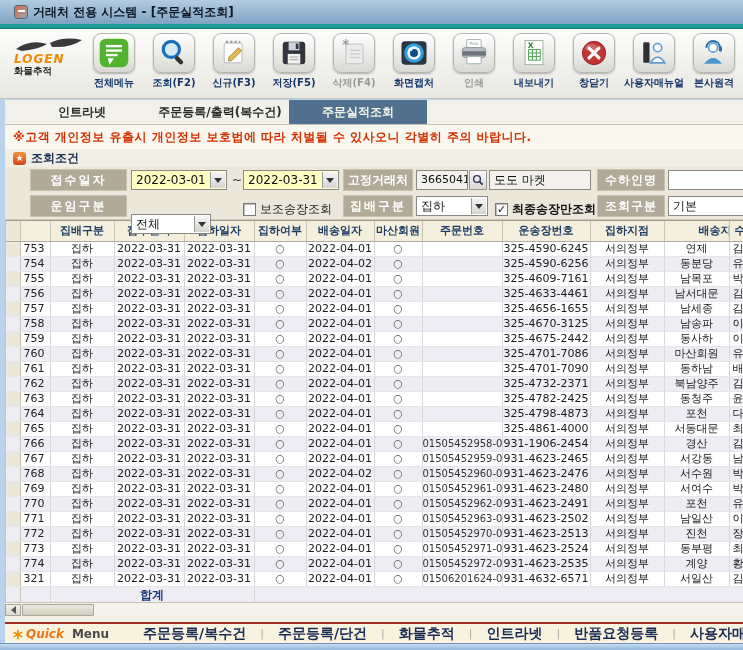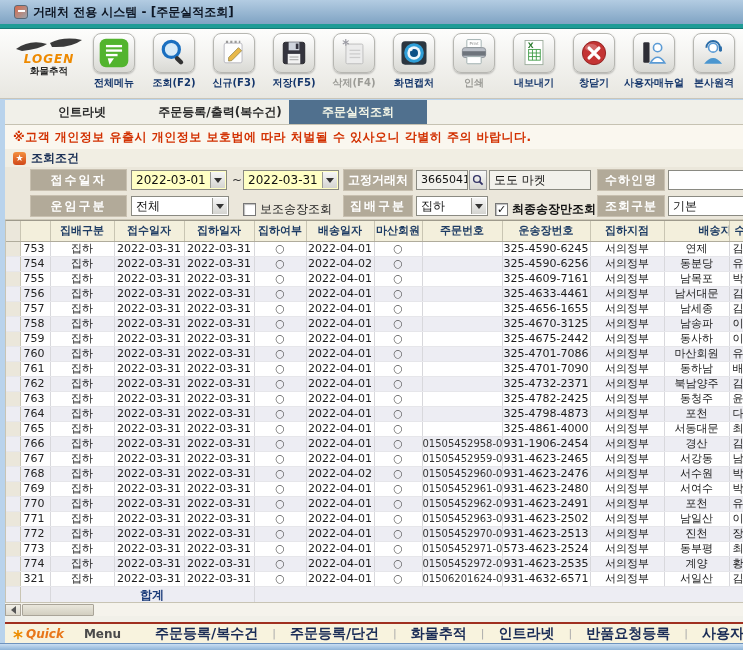--- a/index.html
+++ b/index.html
@@ -9,21 +9,21 @@
   
   .titlebar { height:24px; background:linear-gradient(#B3CCE2,#7FA3C3); display:flex; align-items:center; padding-left:14px; }
   .appicon { width:14px; height:14px; border-radius:3px; background:linear-gradient(135deg,#d86a4a,#9aa4ad); border:1px solid #5a6a78; margin-right:5px; position:relative; }
   .appicon::after{content:"";position:absolute;left:3px;top:4px;width:7px;height:2px;background:#fff;}
   .titletext { font-size:12px; font-weight:bold; color:#0d1624; }
 
   .tealbar { height:5px; background:#1E9C96; border-bottom:1px solid #157a75; }
 
   
   .toolbar { height:70px; background:linear-gradient(#FDFDFC,#E8E7E1); border-bottom:1px solid #C9C5B9; display:flex; align-items:flex-start; padding:4px 0 0 14px; overflow:hidden; }
-  .logo { width:86px; text-align:center; padding-top:4px; }
+  .logo { width:86px; text-align:left; padding-top:4px; }
   .logo svg { display:block; margin:0 auto; }
   .logo-brand { font-size:12px; font-weight:bold; font-style:italic; color:#EE8A00; letter-spacing:1px; line-height:12px; }
   .logo-sub { font-size:9.5px; font-weight:bold; color:#2a2a2a; }
   .tb-spacer { width:20px; }
   .tbtn { width:60px; text-align:center; cursor:pointer; flex:0 0 auto; }
   .tbtn-icon { width:42px; height:40px; margin:0 auto; border-radius:8px; background:linear-gradient(#ffffff,#d9d9d4); border:1px solid #b7b7b2; box-shadow:0 1px 2px rgba(0,0,0,.28); display:flex; align-items:center; justify-content:center; }
   .tbtn-icon svg { width:34px; height:34px; }
   .tbtn-label { margin-top:3px; font-size:10px; font-weight:bold; color:#15366B; white-space:nowrap; }
   .tbtn.disabled .tbtn-label { color:#9b9b96; }
 
@@ -80,21 +80,21 @@
 
   
   .hscroll { height:14px; background:#F5F3EC; border-top:1px solid #C8C4B4; position:relative; }
   .hs-btn { position:absolute; left:0; top:1px; width:16px; height:12px; background:linear-gradient(#f2f0e8,#dcd8cc); border:1px solid #a9a498; display:flex; align-items:center; justify-content:center; }
   .hs-btn::after { content:""; width:0; height:0; border:4px solid transparent; border-right:5px solid #555; margin-left:-4px; }
   .hs-thumb { position:absolute; left:17px; top:1px; width:72px; height:12px; background:linear-gradient(#EAE7DC,#D2CEC0); border:1px solid #a9a498; border-radius:1px; }
 
   
   .quickbar { margin-top:auto; height:21px; background:#F8F3DE; border-top:2px solid #A03020; display:flex; align-items:center; padding-left:8px; }
   .q-ast { font-size:19px; font-weight:bold; color:#ED8D00; line-height:10px; margin-right:3px; margin-top:6px; }
-  .q-quick { font-size:12px; font-weight:bold; font-style:italic; color:#E8761A; margin-right:20px; }
+  .q-quick { font-size:12px; font-weight:bold; font-style:italic; color:#E8761A; margin-right:8px; }
   .q-menu { font-size:12px; font-weight:bold; color:#4a4a4a; }
   .q-items { display:flex; align-items:center; margin-left:34px; }
   .q-item { font-size:14px; font-weight:bold; color:#1A2C56; cursor:pointer; white-space:nowrap; }
   .q-sep { color:#aaa; font-size:11px; margin:0 14px; }
   .q-status { margin-left:auto; padding-right:6px; font-size:11.5px; color:#333; white-space:nowrap; }
 
   .bottomstrip { position:absolute; left:0; bottom:0; width:743px; height:7px; background:linear-gradient(#C9DEF2,#8FB4D8); border-top:1px solid #6E93BE; }
 </style>
 </head>
 <body>
@@ -282,21 +282,21 @@
           <line x1="7.6" y1="7.6" x2="10.6" y2="10.6" stroke="#336" stroke-width="1.8"></line>
         </svg>
       </div>
       <div class="cfield grey" style="left:484px;width:102px;">도도 마켓</div>
       <div class="clabel" style="left:592px;width:68px;letter-spacing:1px;">수하인명</div>
       <div class="cfield" style="left:663px;width:85px;"></div>
     </div>
 
     <div class="crow crow2">
       <div class="clabel" style="left:25px;width:97px;">운임구분</div>
-      <div class="cfield" style="left:126px;width:98px;">
+      <div class="cfield" style="left:126px;width:80px;margin-top:18px;">
         <span>전체</span>
         <span class="droparrow"></span>
       </div>
       <div class="chk" style="left:238px;">
         <span class="chkbox"></span>
         <span class="chklabel">보조송장조회</span>
       </div>
       <div class="clabel" style="left:338px;width:70px;">집배구분</div>
       <div class="cfield" style="left:411px;width:72px;">
         <span>집하</span>
@@ -634,21 +634,21 @@
           <tr>
             <td></td>
             <td>773</td>
             <td>집하</td>
             <td>2022-03-31</td>
             <td>2022-03-31</td>
             <td>○</td>
             <td>2022-04-01</td>
             <td>○</td>
             <td>01505452971-0</td>
-            <td>573-4623-2524</td>
+            <td>931-4623-2524</td>
             <td>서의정부</td>
             <td>동부평</td>
             <td>최</td>
           </tr>
           <tr>
             <td></td>
             <td>774</td>
             <td>집하</td>
             <td>2022-03-31</td>
             <td>2022-03-31</td>

